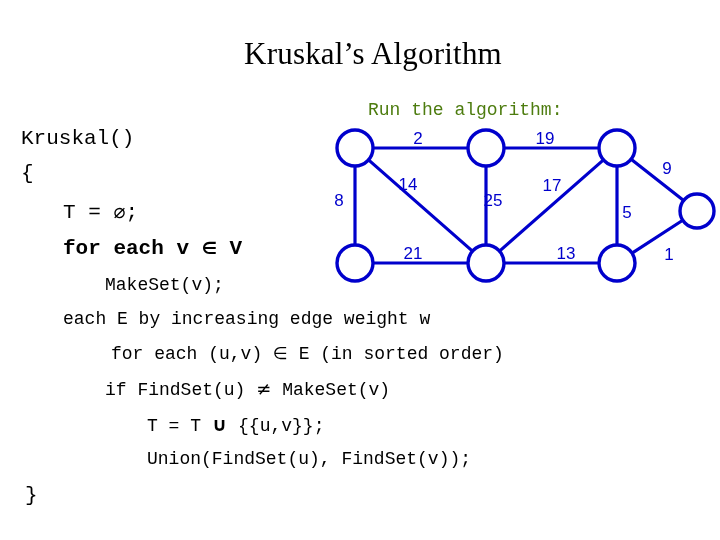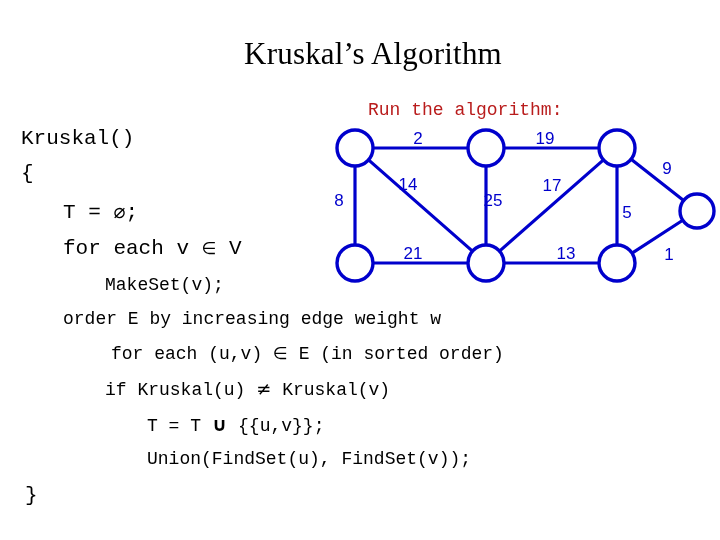--- a/index.html
+++ b/index.html
@@ -75,21 +75,21 @@
     top: 100px;
     width: 420px;
     height: 200px;
   }
   .graph-caption {
     position: absolute;
     left: 55px;
     top: 0px;
     font-family: "Liberation Mono", "DejaVu Sans Mono", monospace;
     font-size: 18px;
-    color: #b91c1c;
+    color: #4d7c0f;
     white-space: pre;
   }
   #graph-svg {
     position: absolute;
     left: 0;
     top: 0;
   }
   .edge-label {
     font-family: "Liberation Sans", sans-serif;
     font-size: 17px;
@@ -103,29 +103,29 @@
 
   <div class="title">Kruskal’s Algorithm</div>
 
   <div class="code-block">
     <div class="code-line sz-lg" style="left:8px; top:0px;">Kruskal()</div>
 
     <div class="code-line sz-lg" style="left:8px; top:35px;">{</div>
 
     <div class="code-line sz-lg" style="left:50px; top:73px;"><span>T = </span><span class="sym-empty">⌀</span><span>;</span></div>
 
-    <div class="code-line sz-lg" style="left:50px; top:110px;"><span>for each v </span><span class="sym-in">∈</span><span> V</span></div>
+    <div class="code-line sz-lg" style="left:50px; top:110px;font-weight:bold;"><span>for each v </span><span class="sym-in">∈</span><span> V</span></div>
 
     <div class="code-line sz-md" style="left:92px; top:148px;">MakeSet(v);</div>
 
-    <div class="code-line sz-md" style="left:50px; top:182px;">order E by increasing edge weight w</div>
+    <div class="code-line sz-md" style="left:50px; top:182px;">each E by increasing edge weight w</div>
 
     <div class="code-line sz-md" style="left:50px; top:217px;margin-left:48px;"><span>for each (u,v) </span><span class="sym-in">∈</span><span> E (in sorted order)</span></div>
 
-    <div class="code-line sz-md" style="left:92px; top:252px;"><span>if Kruskal(u) </span><span class="sym-neq">≠</span><span> Kruskal(v)</span></div>
+    <div class="code-line sz-md" style="left:92px; top:252px;"><span>if FindSet(u) </span><span class="sym-neq">≠</span><span> MakeSet(v)</span></div>
 
     <div class="code-line sz-md" style="left:134px; top:287px;"><span>T = T </span><span class="sym-union">∪</span><span> {{u,v}};</span></div>
 
     <div class="code-line sz-md" style="left:134px; top:322px;">Union(FindSet(u), FindSet(v));</div>
 
     <div class="code-line sz-lg" style="left:12px; top:357px;">}</div>
   </div>
 
   <div id="graph-panel">
     <div class="graph-caption">Run the algorithm:</div>

